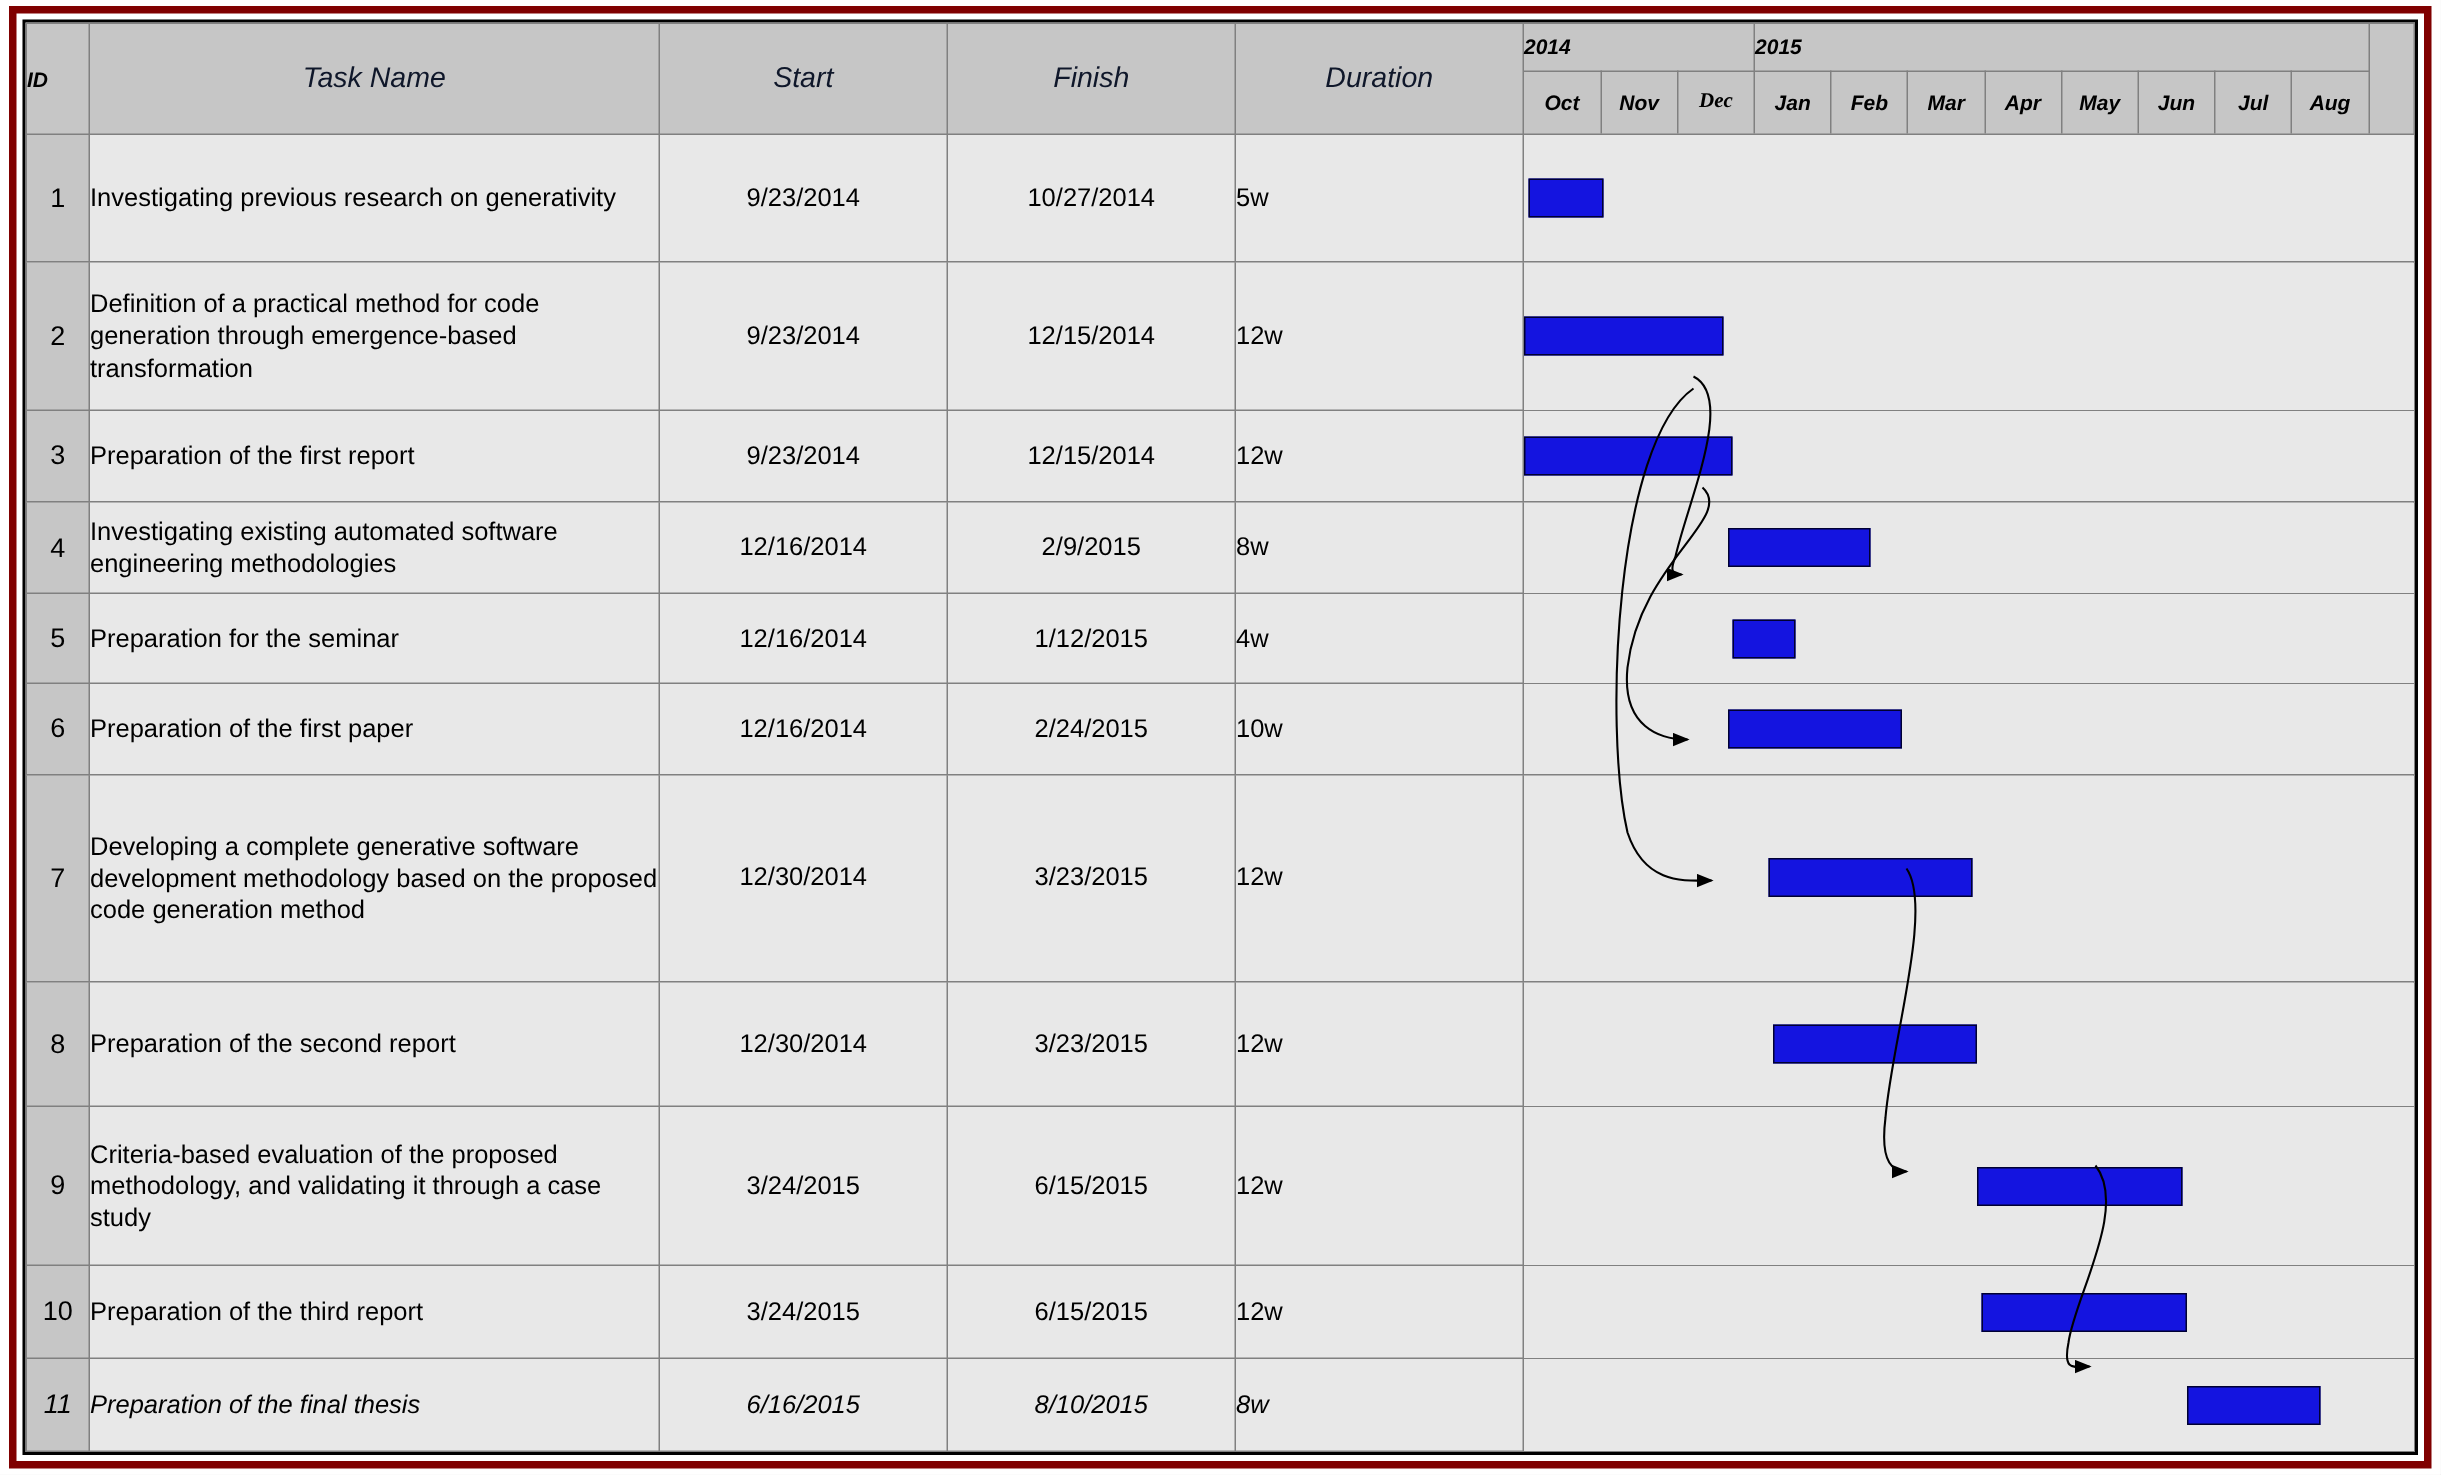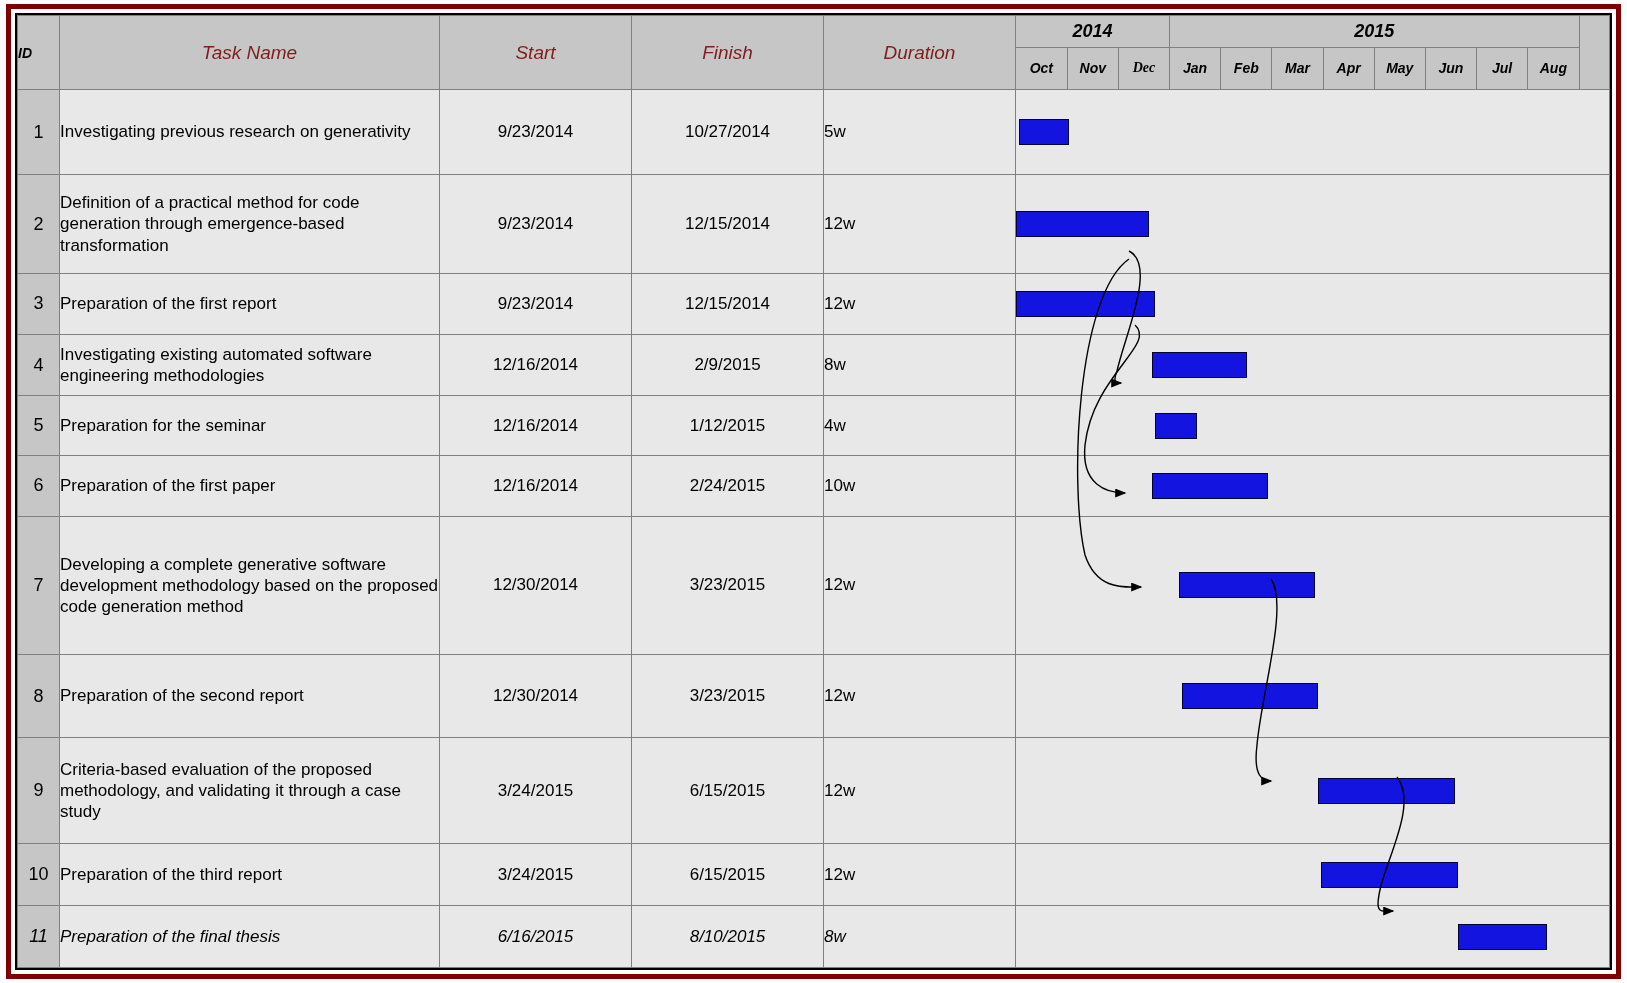--- a/index.html
+++ b/index.html
@@ -44,37 +44,37 @@
     box-sizing: border-box;
     padding: 0;
   }
   
   .hdr {
     background: #c6c6c6;
     text-align: center;
     vertical-align: middle;
     font-style: italic;
     font-size: 19px;
-    color: #7f1d1d;
+    color: #0f172a;
     font-weight: normal;
   }
   .hdr-id {
     background: #c6c6c6;
     font-style: italic;
     font-size: 14px;
     text-align: left;
     padding-left: 8px;
     vertical-align: middle;
   }
   .hdr-year {
     background: #c6c6c6;
-    text-align: center;
+    text-align: left;
     vertical-align: middle;
     font-style: italic;
-    font-size: 18px;
+    font-size: 14px;
   }
   .hdr-month {
     background: #c6c6c6;
     text-align: center;
     vertical-align: middle;
     font-style: italic;
     font-size: 14px;
   }
   
   .c-id {

